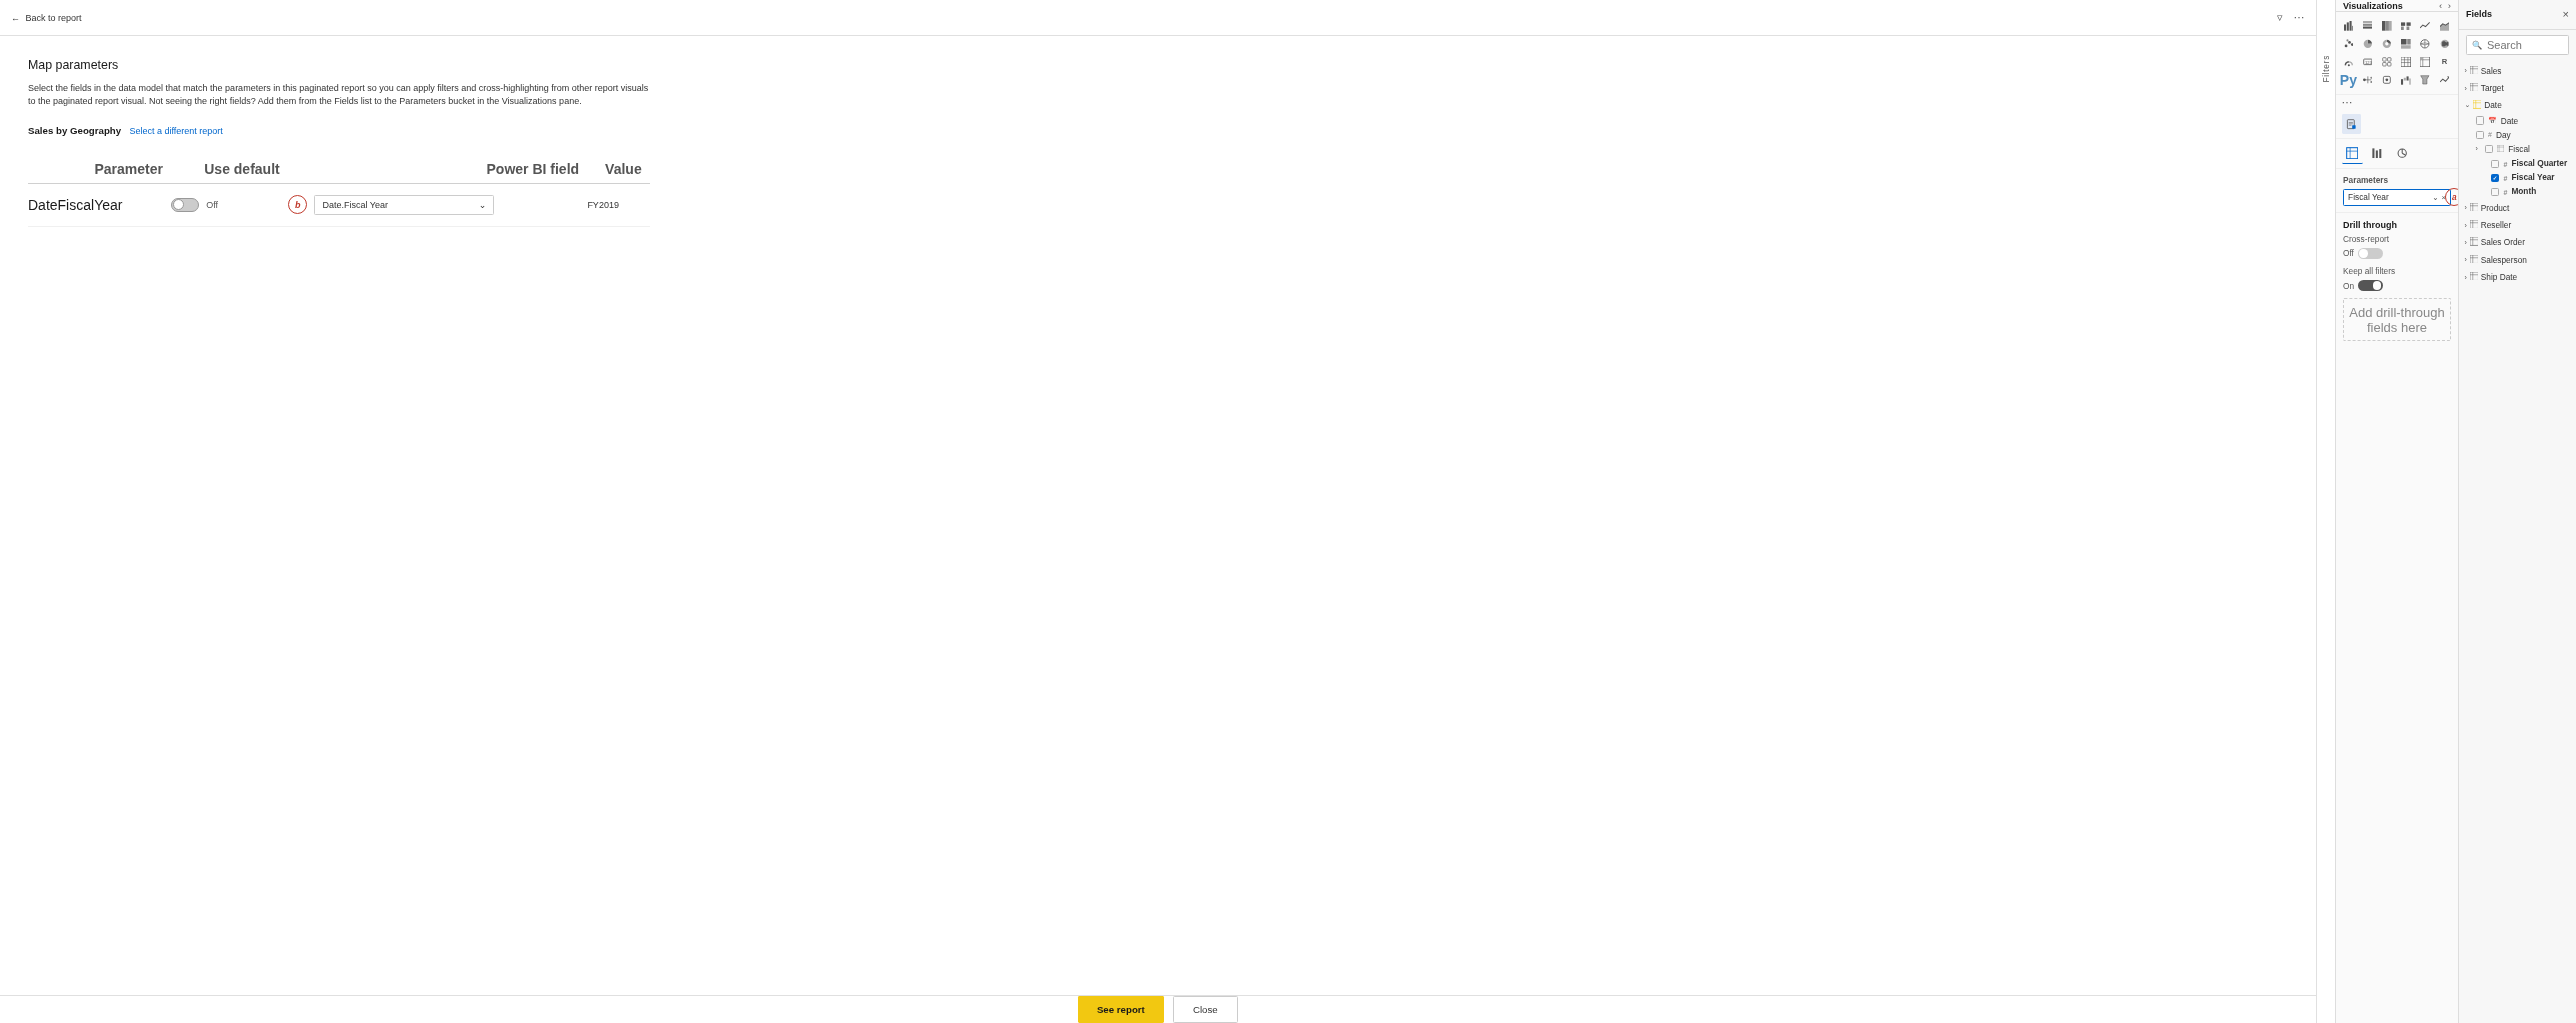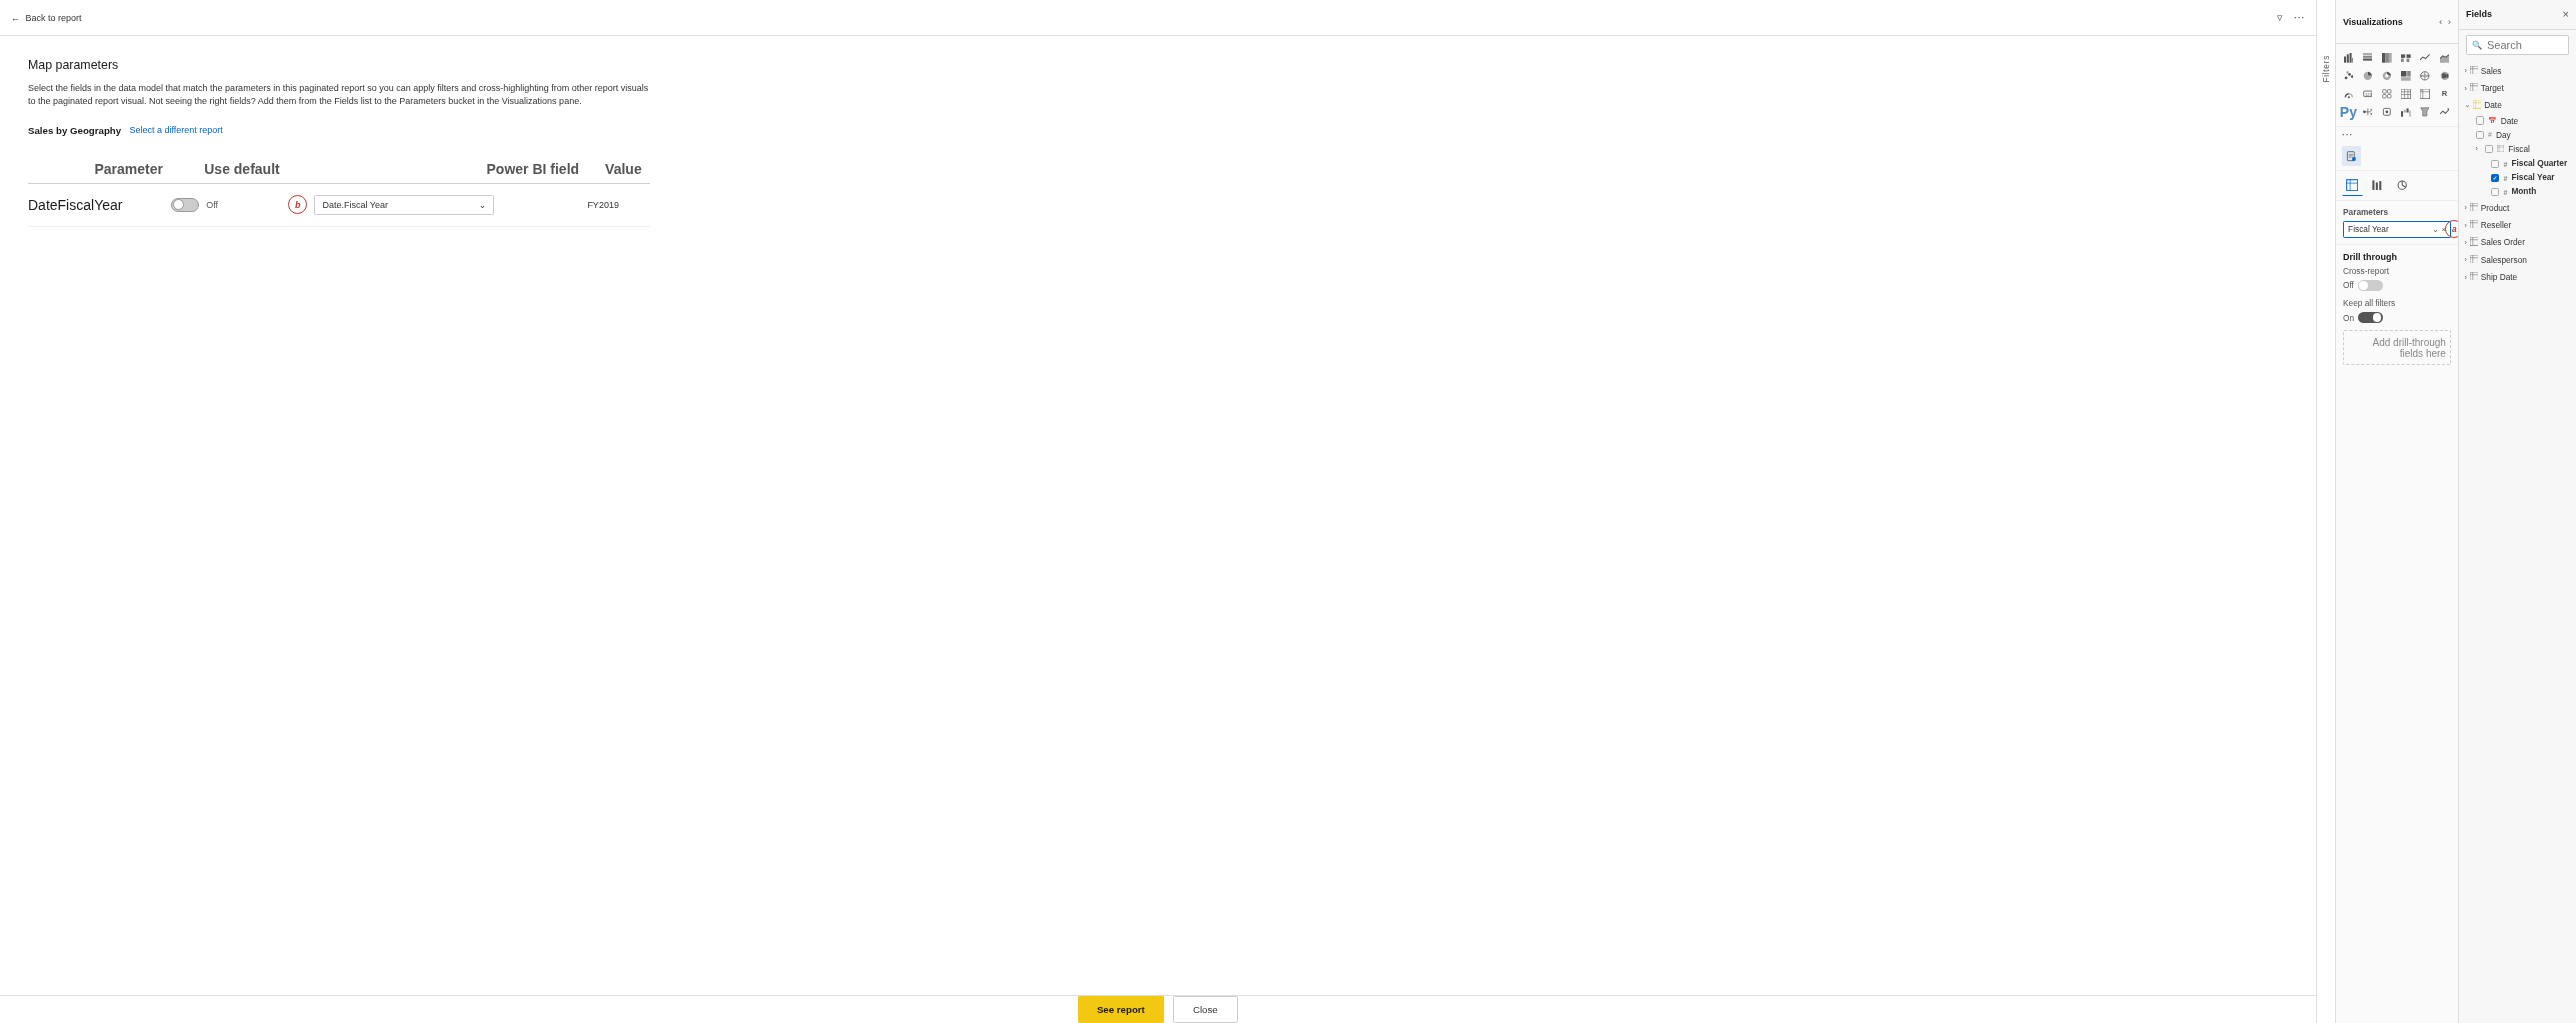--- a/index.html
+++ b/index.html
@@ -70,21 +70,21 @@
     .description {
       font-size: 9px;
       color: #333;
       line-height: 1.5;
       max-width: 622px;
       margin-bottom: 16.6px;
     }
 
     .report-name-row {
       display: flex;
-      align-items: flex-start;
+      align-items: center;
       gap: 8.3px;
       margin-bottom: 19.4px;
     }
 
     .report-name {
       font-size: 9.7px;
       font-weight: 700;
       color: #1a1a1a;
     }
 
@@ -246,21 +246,21 @@
       border-left: 0.7px solid #ddd;
       display: flex;
       flex-direction: column;
       overflow-y: auto;
     }
 
     .viz-panel-header {
       display: flex;
       align-items: center;
       justify-content: space-between;
-      padding: 16px 7px;
+      padding: 0 7px;
       border-bottom: 0.7px solid #ddd;
       gap: 24px;
     }
 
     .viz-panel-title {
       font-size: 9px;
       font-weight: 600;
       color: #1a1a1a;
     }
 
@@ -421,22 +421,22 @@
 
     .keep-filters-label {
       font-size: 8.3px;
       color: #555;
       margin-bottom: 4.1px;
     }
 
     .add-drill-box {
       border: 0.7px dashed #ccc;
       padding: 5.5px 4.1px;
-      text-align: right;
-      font-size: 10px;
+      text-align: center;
+      font-size: 13px;
       color: #888;
       border-radius: 1.4px;
       cursor: pointer;
     }
 
     
     .fields-panel {
       width: 118px;
       background: #f7f7f7;
       border-left: 0.7px solid #ddd;

